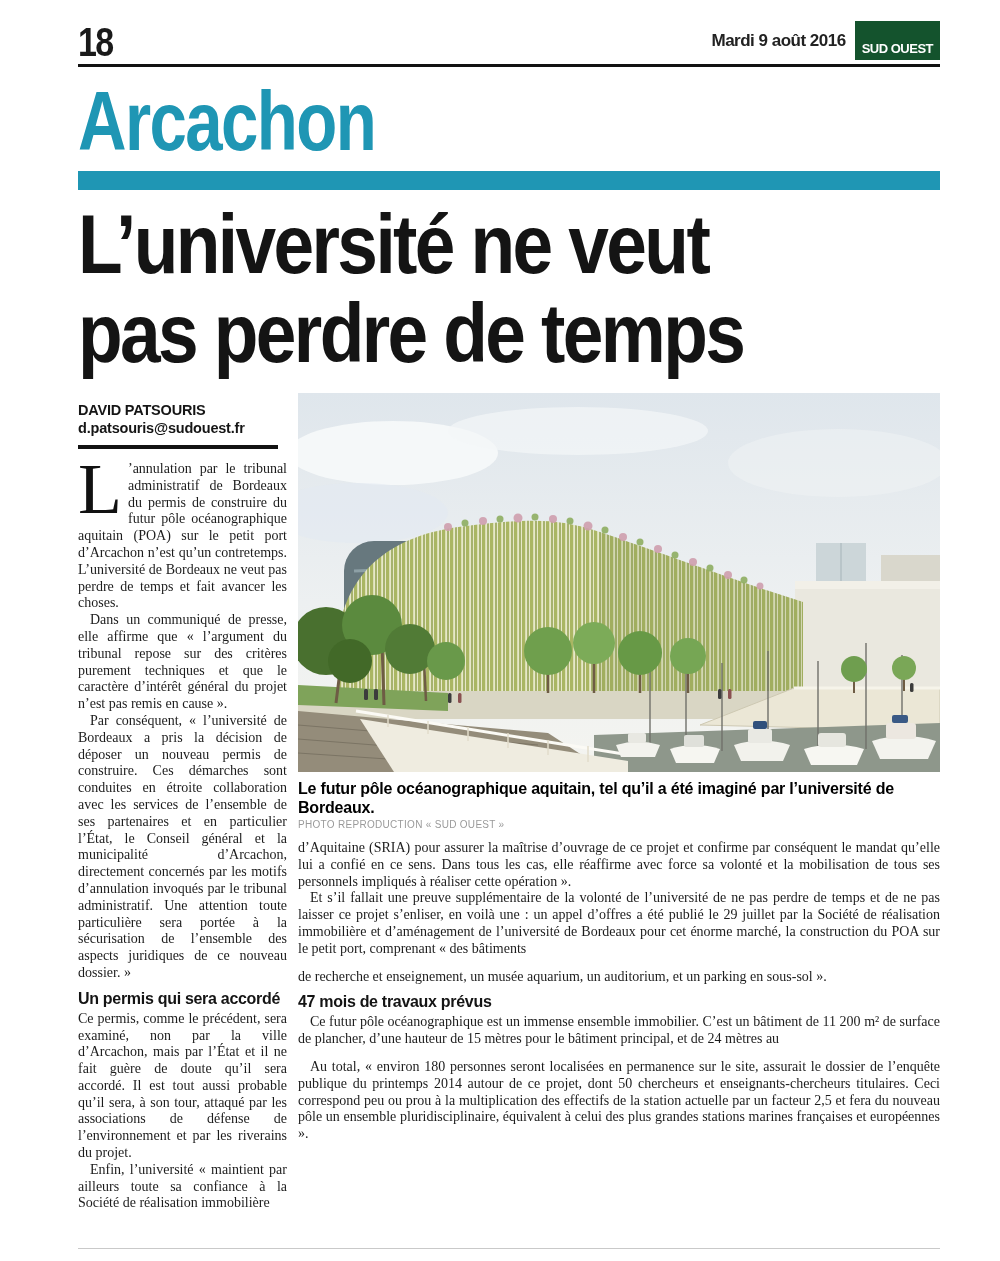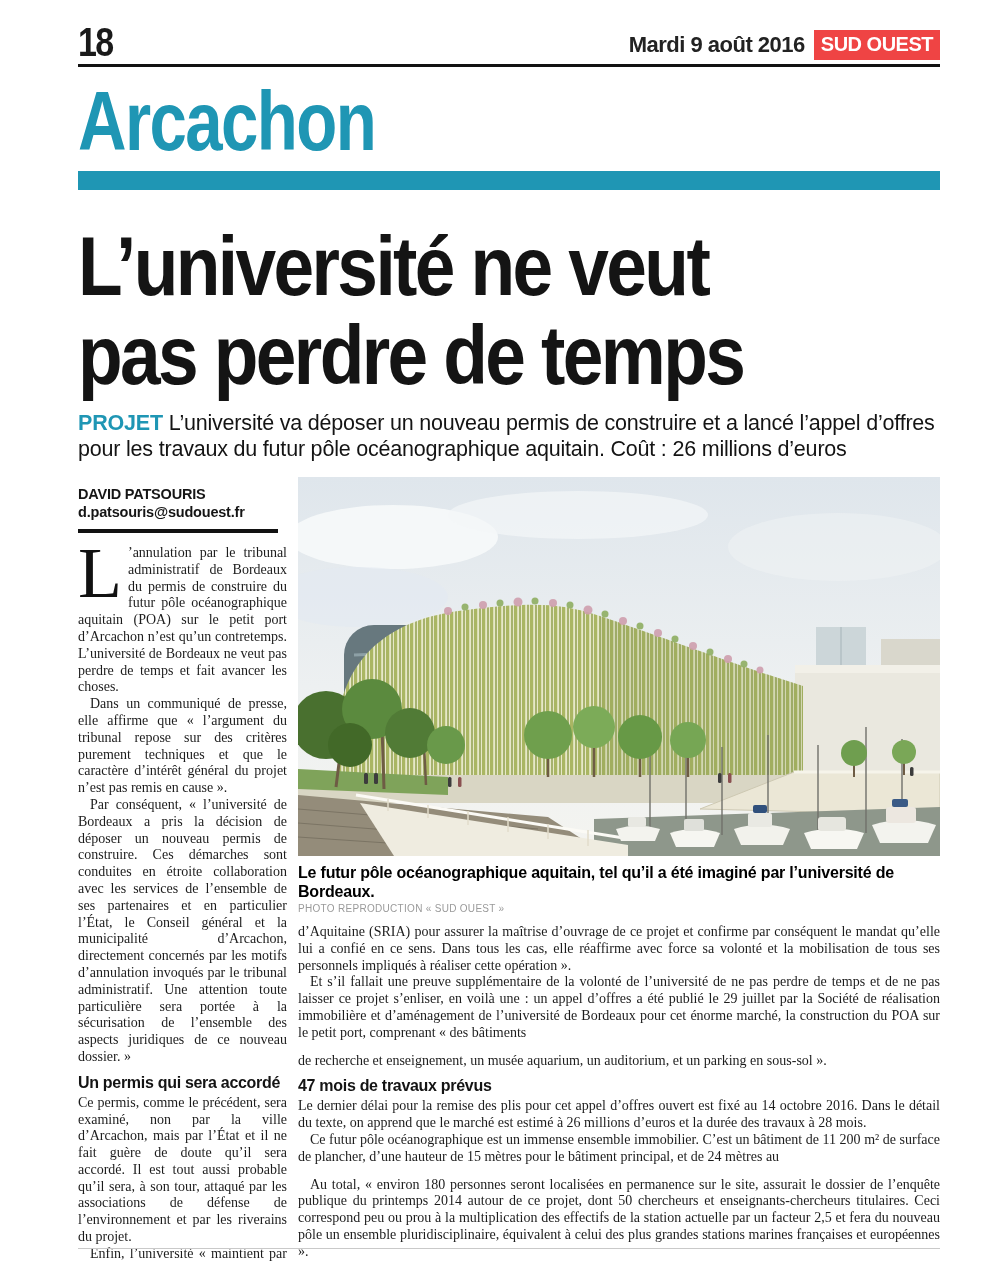--- a/index.html
+++ b/index.html
@@ -6,31 +6,31 @@
   .page {
     position:relative; width:1000px; height:1261px; background:#ffffff;
     font-family:"Liberation Sans", sans-serif; color:#161616; overflow:hidden;
   }
   .inner { position:absolute; left:78px; top:0; width:862px; }
 
   
   .header { margin-top:18px; height:44px; display:flex; justify-content:space-between; align-items:flex-end; }
   .page-number { font-size:40px; font-weight:bold; letter-spacing:-2px; transform:scaleX(0.85); transform-origin:0 100%; line-height:40px; color:#1a1a1a; }
   .header-right { display:flex; align-items:center; gap:9px; padding-bottom:2px; }
-  .date { font-size:22px; font-weight:bold; letter-spacing:-0.5px; color:#222; }
-  .brand { background:#ef4444; color:#ffffff; font-weight:bold; font-size:20px; letter-spacing:-0.5px; padding:3px 7px 4px; }
+  .date { font-size:17px; font-weight:bold; letter-spacing:-0.5px; color:#222; }
+  .brand { background:#14532d; color:#ffffff; font-weight:bold; font-size:13px; letter-spacing:-0.5px; padding:20px 7px 4px; }
   .header-rule { margin-top:2px; height:3px; background:#121212; }
 
   
   .section-title { margin-top:14px; height:82px; }
   .section-title .cond { display:inline-block; font-size:84px; line-height:80px; font-weight:bold; color:#1f96b4; letter-spacing:-2px; transform:scaleX(0.80); transform-origin:0 0; white-space:nowrap; }
   .section-bar { margin-top:8px; height:19px; background:#1f96b4; }
 
   
-  .headline { margin:32px 0 0 0; padding:0; }
+  .headline { margin:10px 0 0 0; padding:0; }
   .hl-line { display:block; font-size:84px; line-height:89px; font-weight:bold; color:#141414; letter-spacing:-3px; transform:scaleX(0.87); transform-origin:0 50%; white-space:nowrap; }
 
   
   .standfirst { margin:10px 0 0 0; font-size:21.5px; line-height:26px; color:#141414; letter-spacing:-0.2px; }
   .kicker { color:#1f96b4; font-weight:bold; margin-right:6px; }
 
   
   .article-body { margin-top:15px; display:flex; gap:11px; align-items:flex-start; }
   .col-first { width:209px; flex:none; }
   .right-area { width:642px; flex:none; }
@@ -73,23 +73,20 @@
     <div class="section-title">
       <span class="cond">Arcachon</span>
     </div>
     <div class="section-bar"></div>
 
     <h1 class="headline">
       <span class="hl-line">L’université ne veut</span>
       <span class="hl-line">pas perdre de temps</span>
     </h1>
 
-    <p class="standfirst">
-      <span class="kicker">PROJET</span><span>L’université va déposer un nouveau permis de construire et a lancé l’appel d’offres pour les travaux du futur pôle océanographique aquitain. Coût : 26 millions d’euros</span>
-    </p>
 
     <div class="article-body">
 
       <div class="col-first">
         <div class="byline">
           <div>DAVID PATSOURIS</div>
           <div>d.patsouris@sudouest.fr</div>
         </div>
         <div class="byline-rule"></div>
         <p class="body-p"><span class="dropcap">L</span><span>’annulation par le tribunal administratif de Bordeaux du permis de construire du futur pôle océanographique aquitain (POA) sur le petit port d’Arcachon n’est qu’un contretemps. L’université de Bordeaux ne veut pas perdre de temps et fait avancer les choses.</span></p>
@@ -250,21 +247,20 @@
         <div class="credit">PHOTO REPRODUCTION « SUD OUEST »</div>
 
         <div class="cols-row">
           <div class="col">
             <p class="body-p">d’Aquitaine (SRIA) pour assurer la maîtrise d’ouvrage de ce projet et confirme par conséquent le mandat qu’elle lui a confié en ce sens. Dans tous les cas, elle réaffirme avec force sa volonté et la mobilisation de tous ses personnels impliqués à réaliser cette opération ».</p>
             <p class="body-p indent">Et s’il fallait une preuve supplémentaire de la volonté de l’université de ne pas perdre de temps et de ne pas laisser ce projet s’enliser, en voilà une : un appel d’offres a été publié le 29 juillet par la Société de réalisation immobilière et d’aménagement de l’université de Bordeaux pour cet énorme marché, la construction du POA sur le petit port, comprenant « des bâtiments</p>
           </div>
           <div class="col">
             <p class="body-p">de recherche et enseignement, un musée aquarium, un auditorium, et un parking en sous-sol ».</p>
             <h3 class="subhead">47 mois de travaux prévus</h3>
-            <p class="body-p">Le dernier délai pour la remise des plis pour cet appel d’offres ouvert est fixé au 14 octobre 2016. Dans le détail du texte, on apprend que le marché est estimé à 26 millions d’euros et la durée des travaux à 28 mois.</p>
             <p class="body-p indent">Ce futur pôle océanographique est un immense ensemble immobilier. C’est un bâtiment de 11 200 m² de surface de plancher, d’une hauteur de 15 mètres pour le bâtiment principal, et de 24 mètres au</p>
           </div>
           <div class="col">
             <p class="body-p indent">Au total, « environ 180 personnes seront localisées en permanence sur le site, assurait le dossier de l’enquête publique du printemps 2014 autour de ce projet, dont 50 chercheurs et enseignants-chercheurs titulaires. Ceci correspond peu ou prou à la multiplication des effectifs de la station actuelle par un facteur 2,5 et fera du nouveau pôle un ensemble pluridisciplinaire, équivalent à celui des plus grandes stations marines françaises et européennes ».</p>
           </div>
         </div>
       </div>
 
     </div>
   </div>

